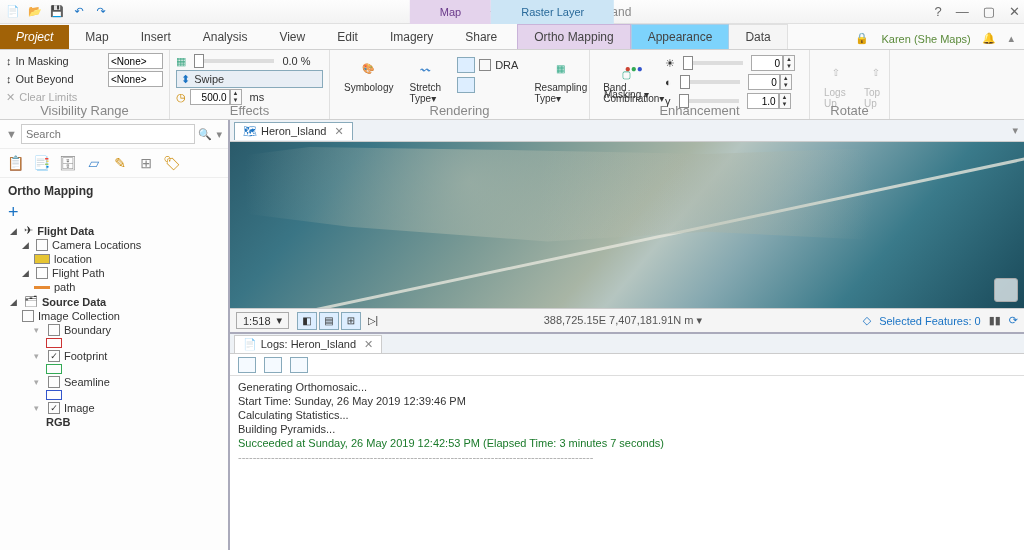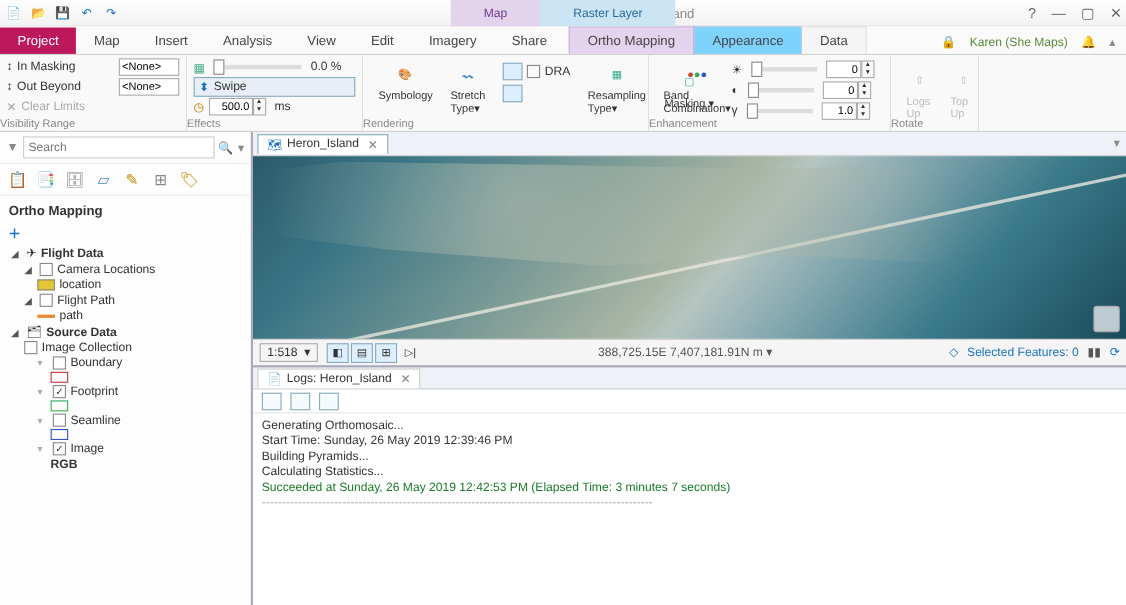--- a/index.html
+++ b/index.html
@@ -8,28 +8,28 @@
 .qat { display:flex; gap:4px; align-items:center; }
 .qat-btn { width:18px; height:18px; display:flex; align-items:center; justify-content:center; color:#1a73c4; cursor:pointer; }
 .title-center { flex:1; text-align:center; color:#888; font-size:12px; }
 .ctx-tabs { display:flex; height:24px; position:absolute; left:50%; transform:translateX(-50%); }
 .ctx-tab { padding:0 30px; display:flex; align-items:center; font-size:11px; }
 .ctx-tab.map { background:#e4d3ec; color:#6a3a8a; }
 .ctx-tab.raster { background:#cce5f5; color:#2a6a9a; }
 .win-btns { display:flex; gap:14px; margin-left:auto; color:#666; font-size:13px; }
 .ribbon-tabs { height:26px; display:flex; align-items:flex-end; border-bottom:1px solid #d0d0d0; background:#fafafa; }
 .ribbon-tab { padding:5px 16px; color:#444; cursor:pointer; font-size:12px; }
-.ribbon-tab.project { background:#be185d; color:#fff; }
+.ribbon-tab.project { background:#a16207; color:#fff;font-style:italic; }
 .ribbon-tab.ortho { background:#e4d3ec; border:1px solid #c9b3d9; border-bottom:none; margin-left:4px; }
 .ribbon-tab.appearance { background:#7dd3fc; border:1px solid #a9cde6; border-bottom:none; }
 .ribbon-tab.data { background:#f5f5f5; border:1px solid #e0e0e0; border-bottom:none; border-left:none; }
 .user-area { margin-left:auto; padding:4px 10px; display:flex; align-items:center; gap:12px; color:#5a8a3a; font-size:11px; }
 .ribbon-body { height:70px; background:#f9f9f9; border-bottom:1px solid #d0d0d0; display:flex; }
 .ribbon-group { border-right:1px solid #e0e0e0; padding:2px 6px; display:flex; flex-direction:column; position:relative; }
-.group-label { font-size:10px; color:#888; position:absolute; bottom:1px; left:0; right:0; }
+.group-label { text-align:center; font-size:13px; color:#888; position:absolute; bottom:1px; left:0; right:0; }
 .rg-row { display:flex; align-items:center; gap:4px; font-size:11px; height:18px; }
 .rg-input { width:55px; height:16px; border:1px solid #aaa; background:#fff; font-size:10px; padding:0 2px; }
 .rg-slider { width:80px; height:4px; background:#ddd; position:relative; margin:0 4px; }
 .rg-slider::after { content:''; position:absolute; width:8px; height:12px; background:#fff; border:1px solid #888; top:-5px; left:0; }
 .big-btn { display:flex; flex-direction:column; align-items:center; justify-content:center; padding:2px 8px; gap:2px; font-size:10px; cursor:pointer; }
 .big-btn .ico { width:24px; height:24px; display:flex; align-items:center; justify-content:center; }
 .spin-row { display:flex; align-items:center; }
 .spin-input { width:32px; height:16px; border:1px solid #aaa; font-size:10px; text-align:right; padding-right:2px; }
 .spin-arrows { display:flex; flex-direction:column; font-size:6px; line-height:7px; border:1px solid #aaa; }
 .spin-arrows span { padding:0 2px; }
@@ -381,19 +381,19 @@
       </div>
     </div>
     <div class="log-toolbar">
       <span class="log-tb-btn"></span>
       <span class="log-tb-btn"></span>
       <span class="log-tb-btn"></span>
     </div>
     <div class="log-body">
       <div>Generating Orthomosaic...</div>
       <div>Start Time: Sunday, 26 May 2019 12:39:46 PM</div>
+      <div>Calculating Statistics...</div>
       <div>Building Pyramids...</div>
-      <div>Calculating Statistics...</div>
       <div class="green">Succeeded at Sunday, 26 May 2019 12:42:53 PM (Elapsed Time: 3 minutes 7 seconds)</div>
       <div class="grey">-------------------------------------------------------------------------------------------------</div>
     </div>
   </div>
 </div>
 
 </body></html>

